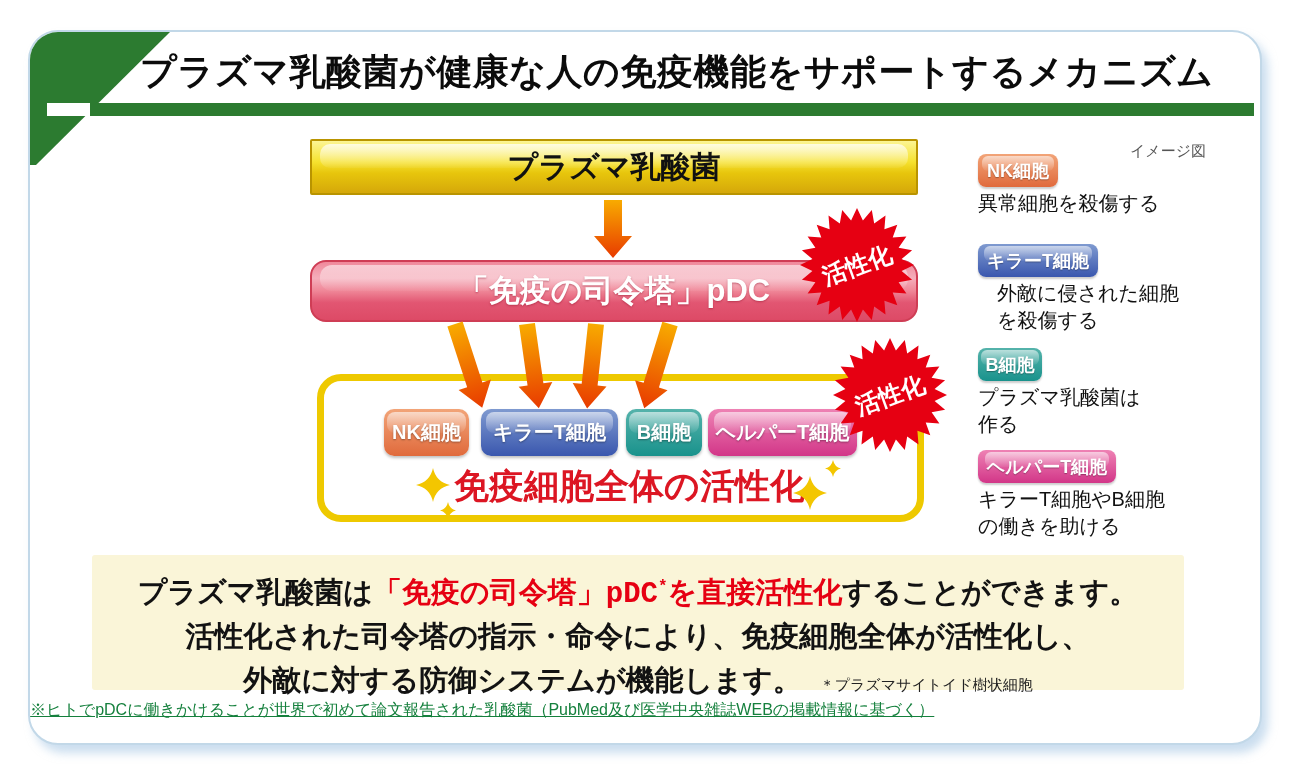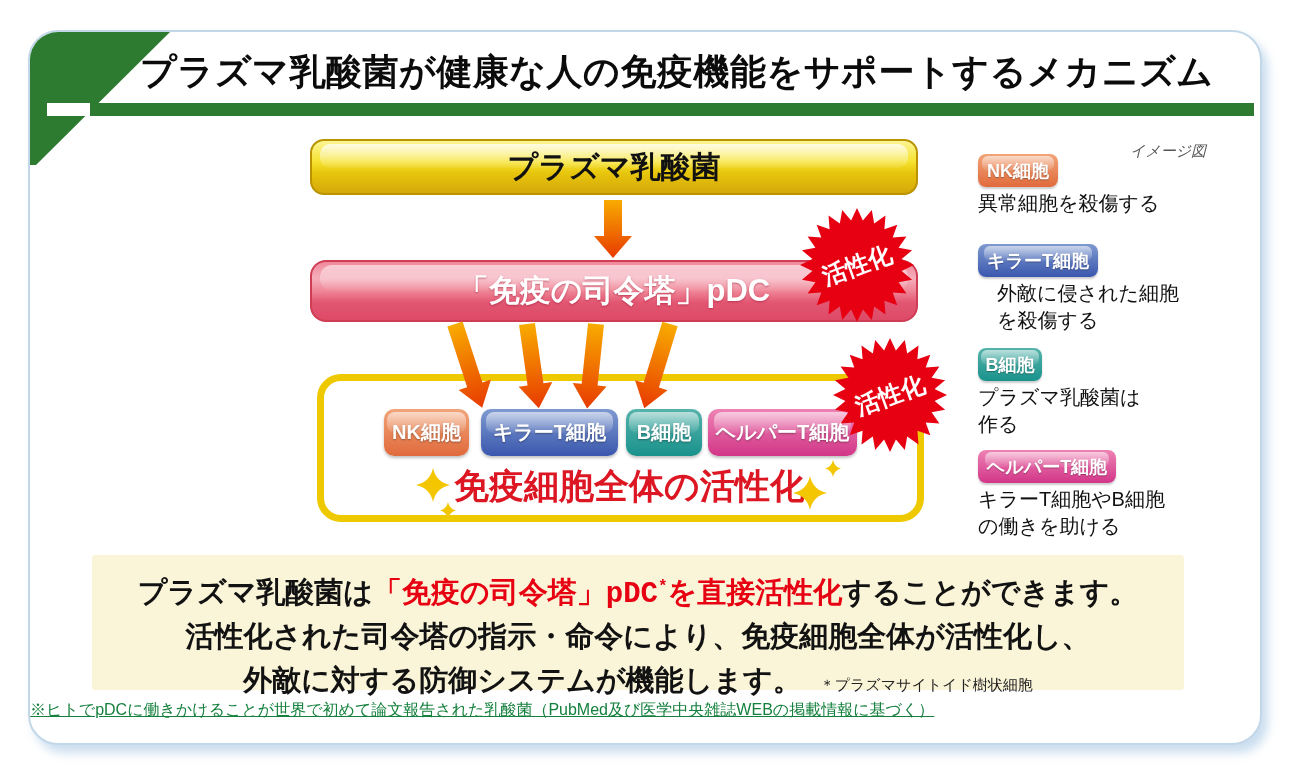--- a/index.html
+++ b/index.html
@@ -8,21 +8,21 @@
     border:2px solid #c2d8e8;border-radius:30px;overflow:hidden;box-sizing:border-box;
     box-shadow:6px 8px 10px rgba(160,195,225,.55);}
   
   .flag{position:absolute;left:0;top:0;width:170px;height:140px;background:#2c7b30;
     clip-path:polygon(0 0,140px 0,6px 133px,0 133px);z-index:1;}
   .green-bar{position:absolute;left:46px;top:71px;width:1178px;height:13px;background:#2c7b30;z-index:1;}
   .white-dash{position:absolute;left:17px;top:71px;width:43px;height:13px;background:#ffffff;z-index:2;}
   .title{position:absolute;left:110px;right:55px;top:16px;text-align:center;font-size:36px;
     font-weight:bold;color:#0b0b0b;letter-spacing:.5px;z-index:2;white-space:nowrap;}
   
-  .gbox{position:absolute;left:280px;top:107px;width:608px;height:56px;border-radius:14px;
+  .gbox{position:absolute;left:280px;top:107px;width:608px;height:56px;border-radius:2px;
     background:linear-gradient(180deg,#fcf594 0%,#f6e22f 40%,#e7c50c 62%,#d5a80a 100%);
     border:2px solid #b99400;box-sizing:border-box;display:flex;align-items:center;justify-content:center;z-index:3;}
   .gbox::before{content:'';position:absolute;left:8px;right:8px;top:3px;height:46%;border-radius:10px;
     background:linear-gradient(180deg,rgba(255,255,255,.75),rgba(255,255,255,.05));}
   .gbox span{position:relative;font-size:30px;font-weight:bold;color:#111;}
   .pbox{position:absolute;left:280px;top:228px;width:608px;height:62px;border-radius:16px;
     background:linear-gradient(180deg,#f0899b 0%,#f5aebb 28%,#ef8697 50%,#e25672 70%,#dd4a66 100%);
     border:2px solid #cf3d55;box-sizing:border-box;display:flex;align-items:center;justify-content:center;z-index:3;}
   .pbox::before{content:'';position:absolute;left:8px;right:8px;top:3px;height:45%;border-radius:12px;
     background:linear-gradient(180deg,rgba(255,255,255,.55),rgba(255,255,255,.04));}
@@ -32,21 +32,21 @@
   .chip{position:absolute;top:377px;height:47px;border-radius:10px;display:flex;align-items:center;
     justify-content:center;color:#fff;font-weight:bold;font-size:20px;z-index:3;
     box-shadow:0 2px 3px rgba(0,0,0,.25);text-shadow:0 1px 2px rgba(0,0,0,.35);}
   .chip::after{content:'';position:absolute;left:4%;right:4%;top:3px;height:44%;border-radius:8px;
     background:linear-gradient(180deg,rgba(255,255,255,.6),rgba(255,255,255,.06));}
   .chip b{position:relative;font-weight:bold;}
   .caption-row{position:absolute;left:287px;top:431px;width:607px;text-align:center;z-index:3;
     font-family:"DejaVu Serif",serif;font-weight:bold;font-size:35px;color:#dc1623;padding-left:9px;}
   .sparkle{position:absolute;z-index:4;}
   
-  .img-note{position:absolute;left:1100px;top:110px;font-size:15px;color:#555;z-index:2;font-style:italic;}
+  .img-note{position:absolute;left:1100px;top:110px;font-size:15px;color:#555;z-index:2;}
   .lbadge{position:absolute;left:948px;height:33px;border-radius:8px;display:flex;align-items:center;
     justify-content:center;color:#fff;font-weight:bold;font-size:18px;z-index:2;
     box-shadow:0 2px 2px rgba(0,0,0,.2);text-shadow:0 1px 1px rgba(0,0,0,.3);}
   .lbadge::after{content:'';position:absolute;left:5%;right:5%;top:2px;height:44%;border-radius:6px;
     background:linear-gradient(180deg,rgba(255,255,255,.6),rgba(255,255,255,.05));}
   .lbadge b{position:relative;font-weight:bold;}
   .ldesc{position:absolute;left:948px;font-size:20px;color:#111;line-height:1.35;white-space:pre-line;z-index:2;}
   
   .summary{position:absolute;left:62px;top:523px;width:1092px;height:135px;background:#faf5d8;
     border-radius:3px;text-align:center;z-index:2;}

